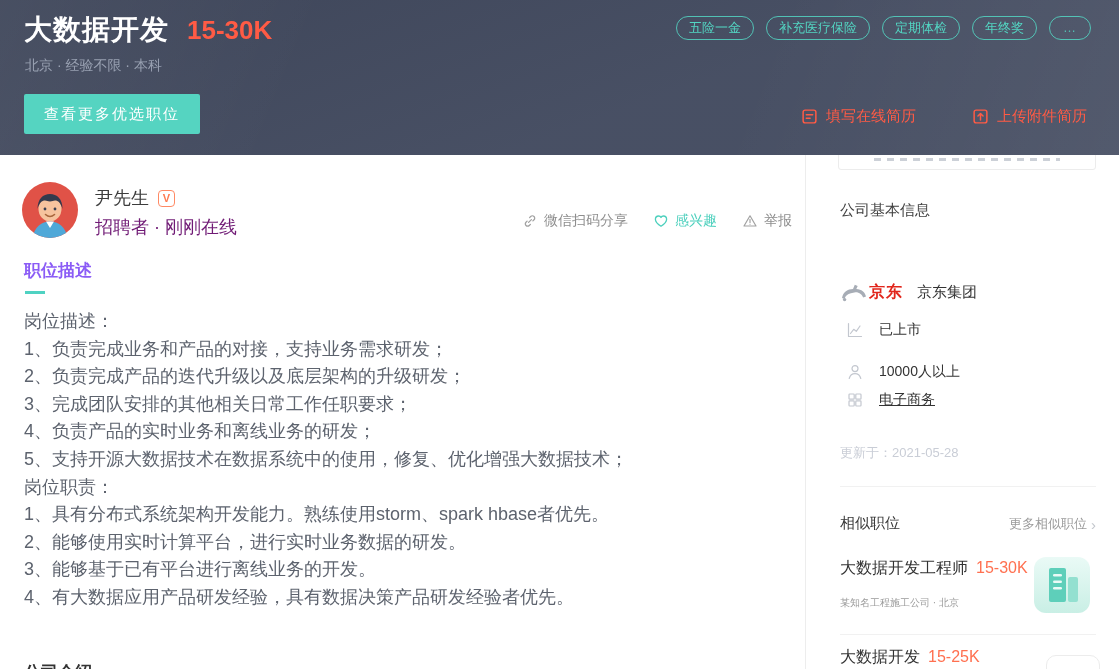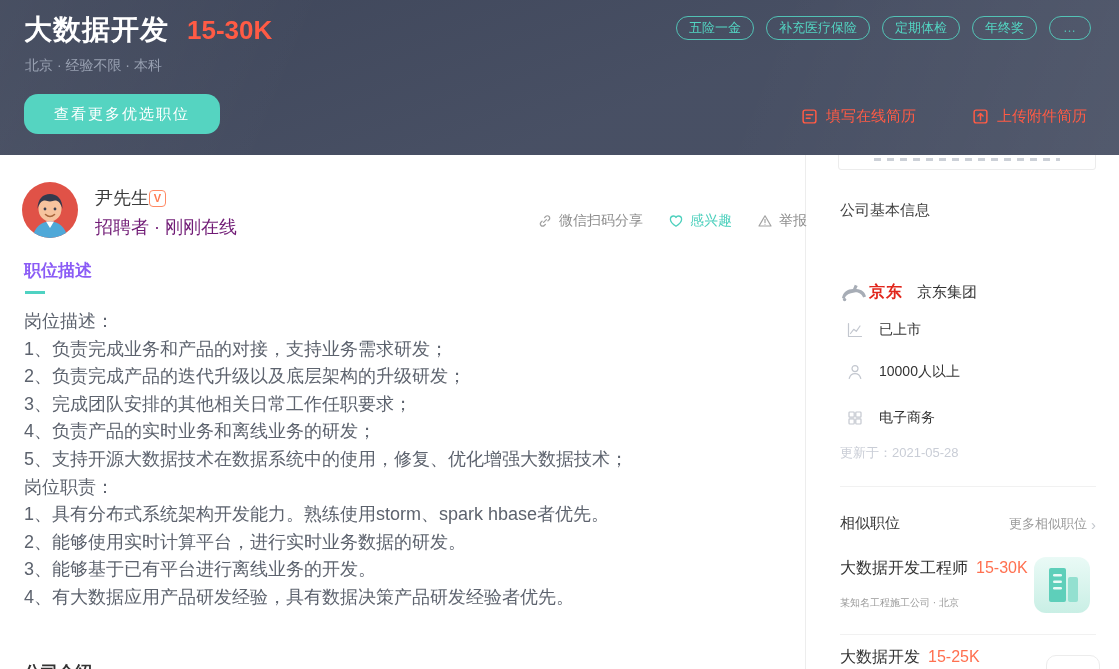--- a/index.html
+++ b/index.html
@@ -21,40 +21,40 @@
   .hdr-title { font-size:28px; font-weight:bold; letter-spacing:1px; }
   .hdr-salary { font-size:26px; font-weight:bold; margin-left:18px; color:#ff5b45; }
   .hdr-meta { position:absolute; left:25px; top:57px; font-size:14px; color:#99a1b2; }
   .badges { position:absolute; top:16px; right:28px; display:flex; align-items:flex-start; gap:12px; }
   .badge {
     height:24px; line-height:22px; padding:0 12px; border:1px solid rgba(83,214,195,.85);
     border-radius:13px; color:#53d6c3; font-size:13px; white-space:nowrap;
   }
   .badge.more { padding:0 13px; letter-spacing:1px; color:rgba(83,214,195,.8); }
   .btn-more {
-    position:absolute; left:24px; top:94px; width:196px; height:40px; background:#55d4c1;
+    position:absolute; left:24px; top:94px; width:176px; height:40px; background:#55d4c1;
     color:#fff; font-size:15px; letter-spacing:2px; text-align:center; line-height:40px;
-    border-radius:14px; cursor:pointer;
+    border-radius:2px; cursor:pointer;
   }
   .resume-links { position:absolute; top:107px; right:32px; display:flex; gap:56px; }
   .rl { display:flex; align-items:center; gap:8px; color:#ff5b45; font-size:15px; cursor:pointer; }
   .rl svg { width:17px; height:17px; }
 
   
   .vdiv { position:absolute; left:805px; top:155px; width:1px; height:514px; background:#ededed; }
 
   .avatar { position:absolute; left:22px; top:182px; width:56px; height:56px; }
-  .rname { position:absolute; left:95px; top:186px; display:flex; align-items:center; font-size:18px; color:#3c3c3c; }
+  .rname { position:absolute; left:95px; top:186px; display:flex; align-items:center; gap:9px; font-size:18px; color:#3c3c3c; }
   .vbadge {
     width:17px; height:17px; border:1px solid #ff8a65; border-radius:4px; color:#ff7a50;
     font-size:11px; font-weight:bold; display:flex; align-items:center; justify-content:center;
   }
   .rstatus { position:absolute; left:95px; top:215px; font-size:18px; color:#701a75; }
 
-  .actions { position:absolute; left:537px; top:212px; display:flex; align-items:center; gap:25px; font-size:14px; color:#8e8e8e; }
+  .actions { position:absolute; left:522px; top:212px; display:flex; align-items:center; gap:25px; font-size:14px; color:#8e8e8e; }
   .act { display:flex; align-items:center; gap:6px; cursor:pointer; }
   .act svg { width:16px; height:16px; }
   .act.interested { color:#4dd0bd; }
 
   .sec-title { position:absolute; left:24px; top:259px; font-size:17px; font-weight:bold; color:#8b5cf6; }
   .sec-underline { position:absolute; left:25px; top:291px; width:20px; height:3px; background:#4fd2c2; }
 
   .desc { position:absolute; left:24px; top:312px; width:740px; }
   .desc p { font-size:18px; line-height:18px; color:#5d636e; margin:0 0 9.6px 0; white-space:nowrap; }
 
@@ -233,21 +233,21 @@
     </svg>
     <span>已上市</span>
   </div>
   <div class="inforow" style="top:363px;">
     <svg viewBox="0 0 18 18" fill="none" stroke="currentColor" stroke-width="1.2" stroke-linecap="round">
       <circle cx="9" cy="5.6" r="3"></circle>
         <path d="M3.2 15.5c.9-3.3 3.1-4.9 5.8-4.9s4.9 1.6 5.8 4.9"></path>
     </svg>
     <span>10000人以上</span>
   </div>
-  <div class="inforow" style="top:409px;">
+  <div class="inforow" style="top:391px;text-decoration:underline;">
     <svg viewBox="0 0 18 18" fill="none" stroke="currentColor" stroke-width="1.2">
       <rect x="3" y="3" width="5.2" height="5.2" rx="0.8"></rect>
         <rect x="9.8" y="3" width="5.2" height="5.2" rx="0.8"></rect>
       <rect x="3" y="9.8" width="5.2" height="5.2" rx="0.8"></rect>
         <rect x="9.8" y="9.8" width="5.2" height="5.2" rx="0.8"></rect>
     </svg>
     <span>电子商务</span>
   </div>
 
   <div class="updated">更新于：2021-05-28</div>

